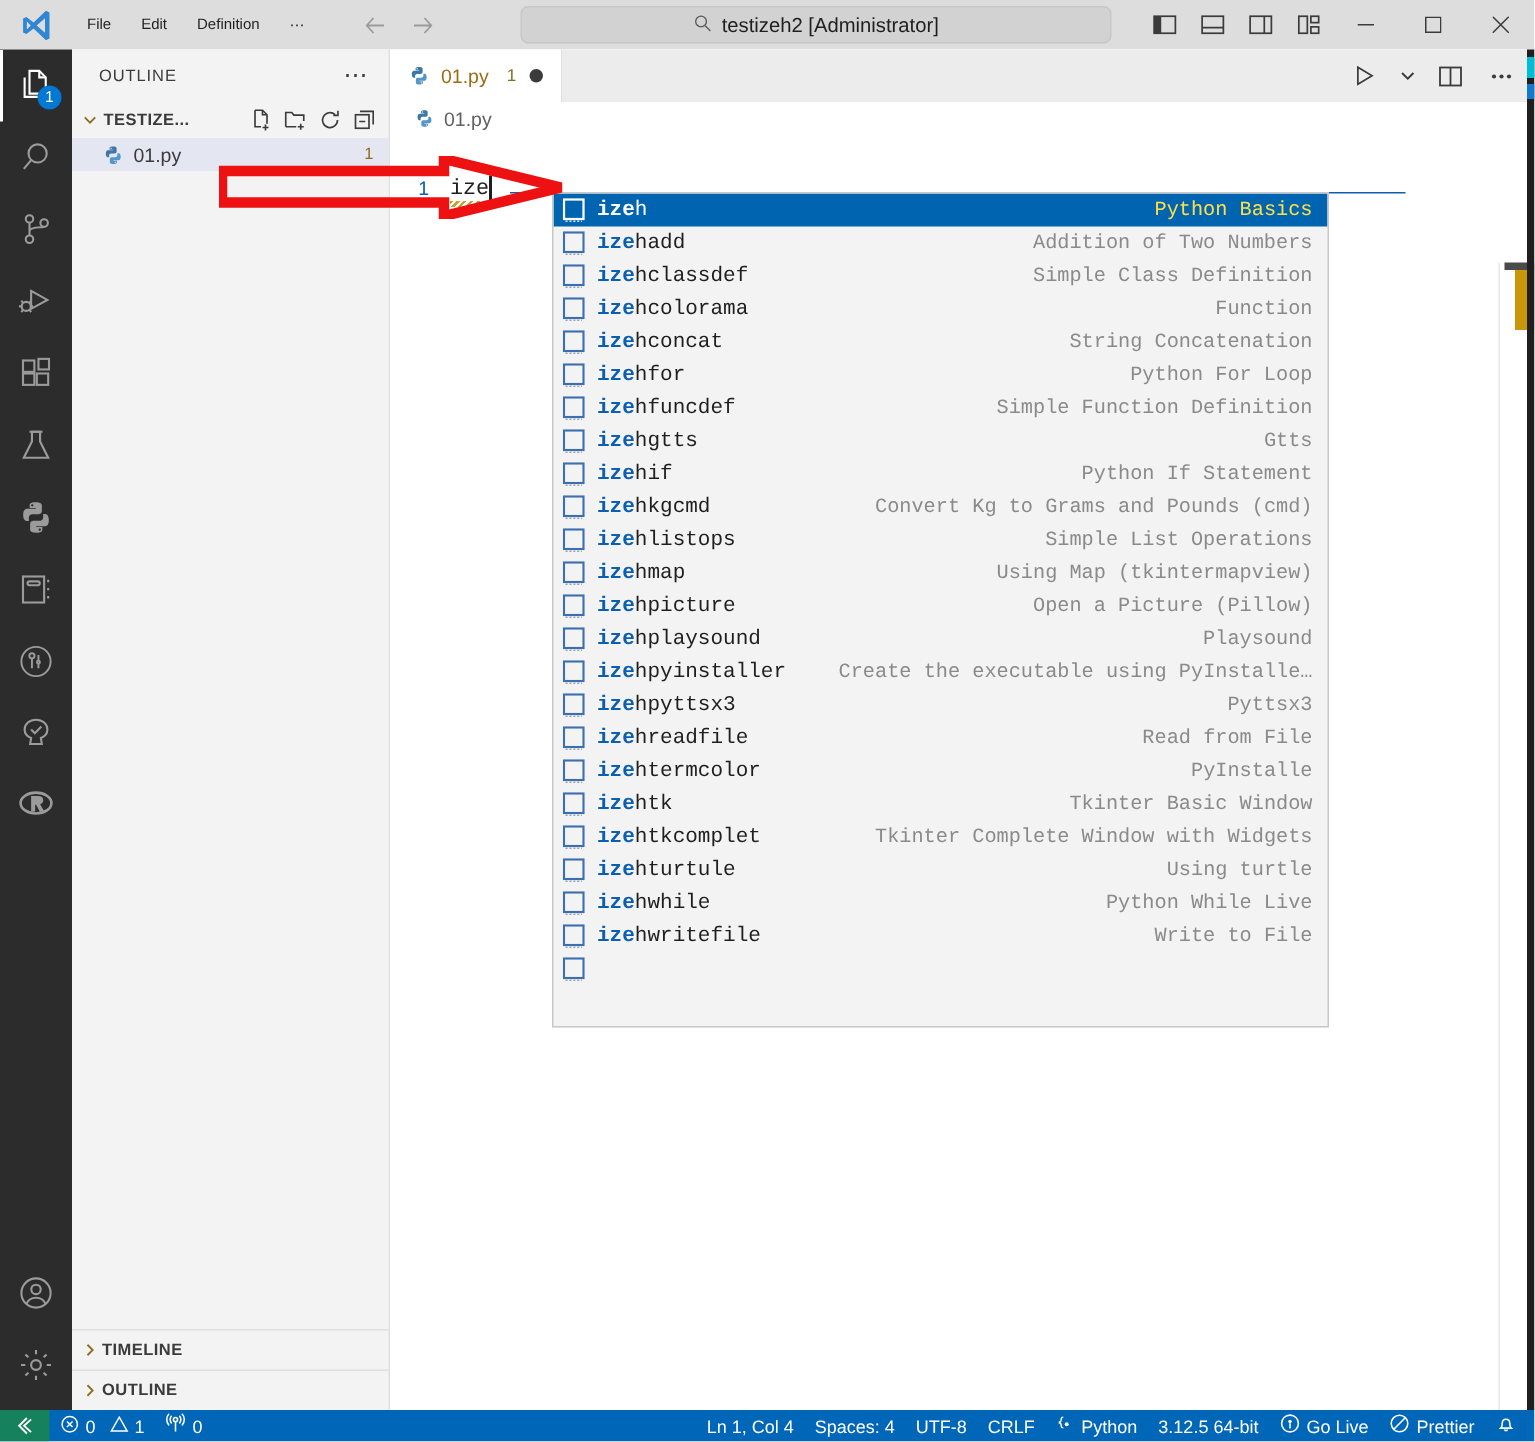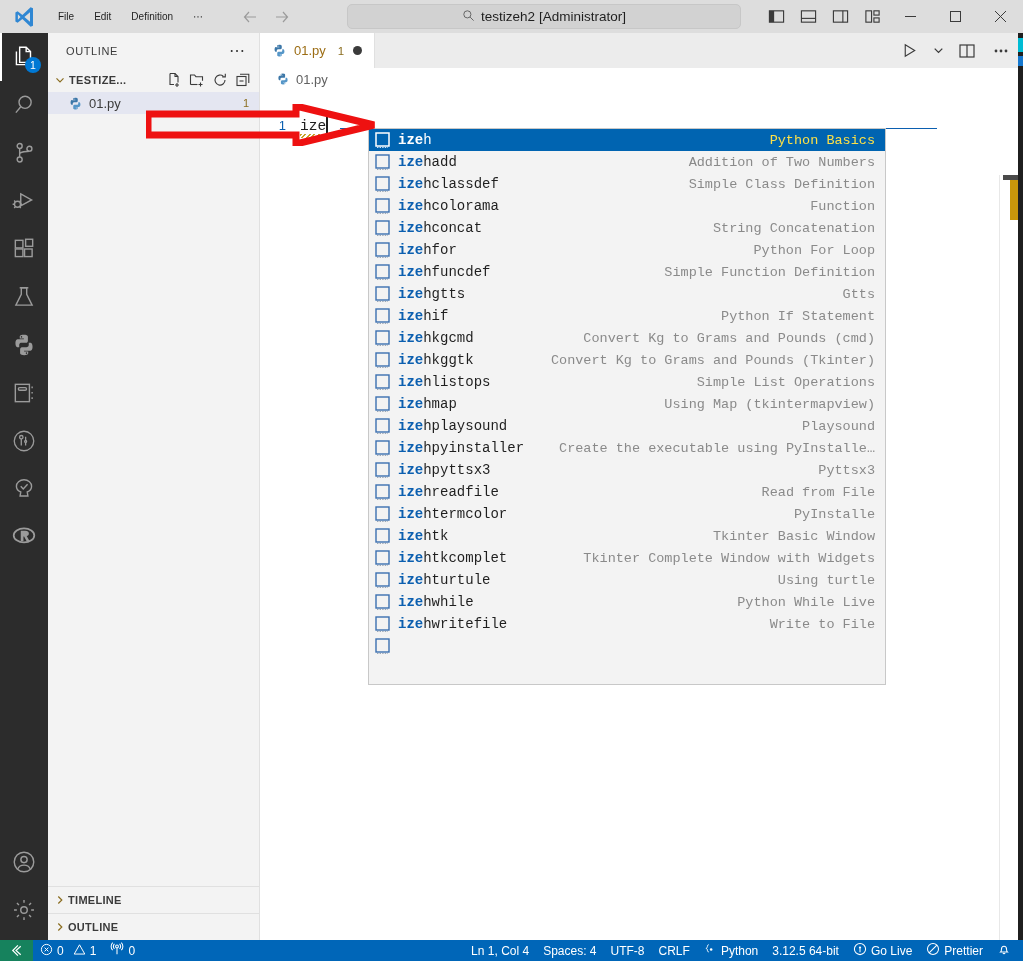--- a/index.html
+++ b/index.html
@@ -569,38 +569,38 @@
             <path d="M2 15.5h11" stroke="#9aa6b5" stroke-width="1" stroke-dasharray="1.4 1.2"></path>
           </svg></span>
         <span class="sg-label"><span class="hl">ize</span>hkgcmd</span>
         <span class="sg-desc">Convert Kg to Grams and Pounds (cmd)</span>
       </div>
       <div class="sg-row">
         <span class="sg-icon"><svg width="17" height="17" viewBox="0 0 17 17" fill="none">
             <rect x="1" y="1" width="13" height="13" stroke="#3b6fb0" stroke-width="1.4"></rect>
             <path d="M2 15.5h11" stroke="#9aa6b5" stroke-width="1" stroke-dasharray="1.4 1.2"></path>
           </svg></span>
-        <span class="sg-label"><span class="hl">ize</span>hkggtk</span>
-        <span class="sg-desc">Convert Kg to Grams and Pounds (Tkinter)</span>
-      </div>
-      <div class="sg-row">
-        <span class="sg-icon"><svg width="17" height="17" viewBox="0 0 17 17" fill="none">
-            <rect x="1" y="1" width="13" height="13" stroke="#3b6fb0" stroke-width="1.4"></rect>
-            <path d="M2 15.5h11" stroke="#9aa6b5" stroke-width="1" stroke-dasharray="1.4 1.2"></path>
-          </svg></span>
         <span class="sg-label"><span class="hl">ize</span>hlistops</span>
         <span class="sg-desc">Simple List Operations</span>
       </div>
       <div class="sg-row">
         <span class="sg-icon"><svg width="17" height="17" viewBox="0 0 17 17" fill="none">
             <rect x="1" y="1" width="13" height="13" stroke="#3b6fb0" stroke-width="1.4"></rect>
             <path d="M2 15.5h11" stroke="#9aa6b5" stroke-width="1" stroke-dasharray="1.4 1.2"></path>
           </svg></span>
         <span class="sg-label"><span class="hl">ize</span>hmap</span>
         <span class="sg-desc">Using Map (tkintermapview)</span>
+      </div>
+      <div class="sg-row">
+        <span class="sg-icon"><svg width="17" height="17" viewBox="0 0 17 17" fill="none">
+            <rect x="1" y="1" width="13" height="13" stroke="#3b6fb0" stroke-width="1.4"></rect>
+            <path d="M2 15.5h11" stroke="#9aa6b5" stroke-width="1" stroke-dasharray="1.4 1.2"></path>
+          </svg></span>
+        <span class="sg-label"><span class="hl">ize</span>hpicture</span>
+        <span class="sg-desc">Open a Picture (Pillow)</span>
       </div>
       <div class="sg-row">
         <span class="sg-icon"><svg width="17" height="17" viewBox="0 0 17 17" fill="none">
             <rect x="1" y="1" width="13" height="13" stroke="#3b6fb0" stroke-width="1.4"></rect>
             <path d="M2 15.5h11" stroke="#9aa6b5" stroke-width="1" stroke-dasharray="1.4 1.2"></path>
           </svg></span>
         <span class="sg-label"><span class="hl">ize</span>hplaysound</span>
         <span class="sg-desc">Playsound</span>
       </div>
       <div class="sg-row">

